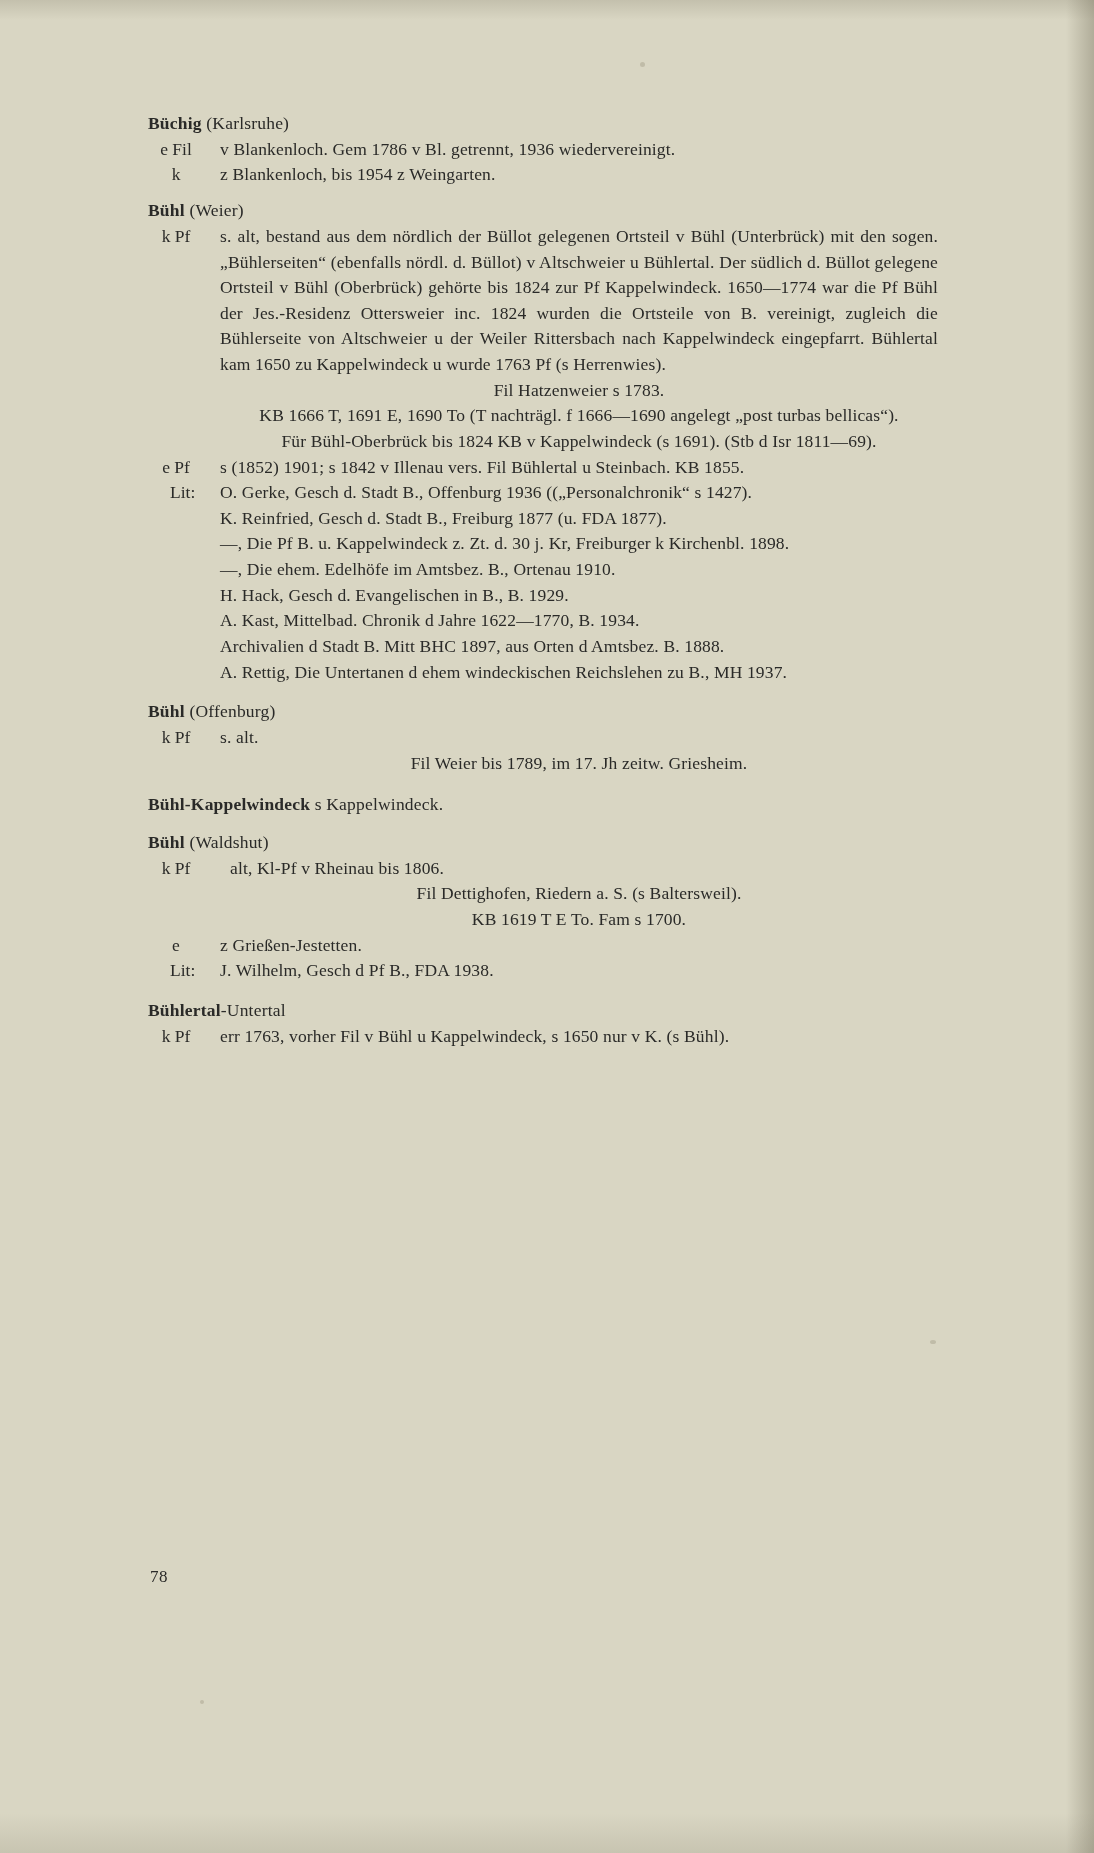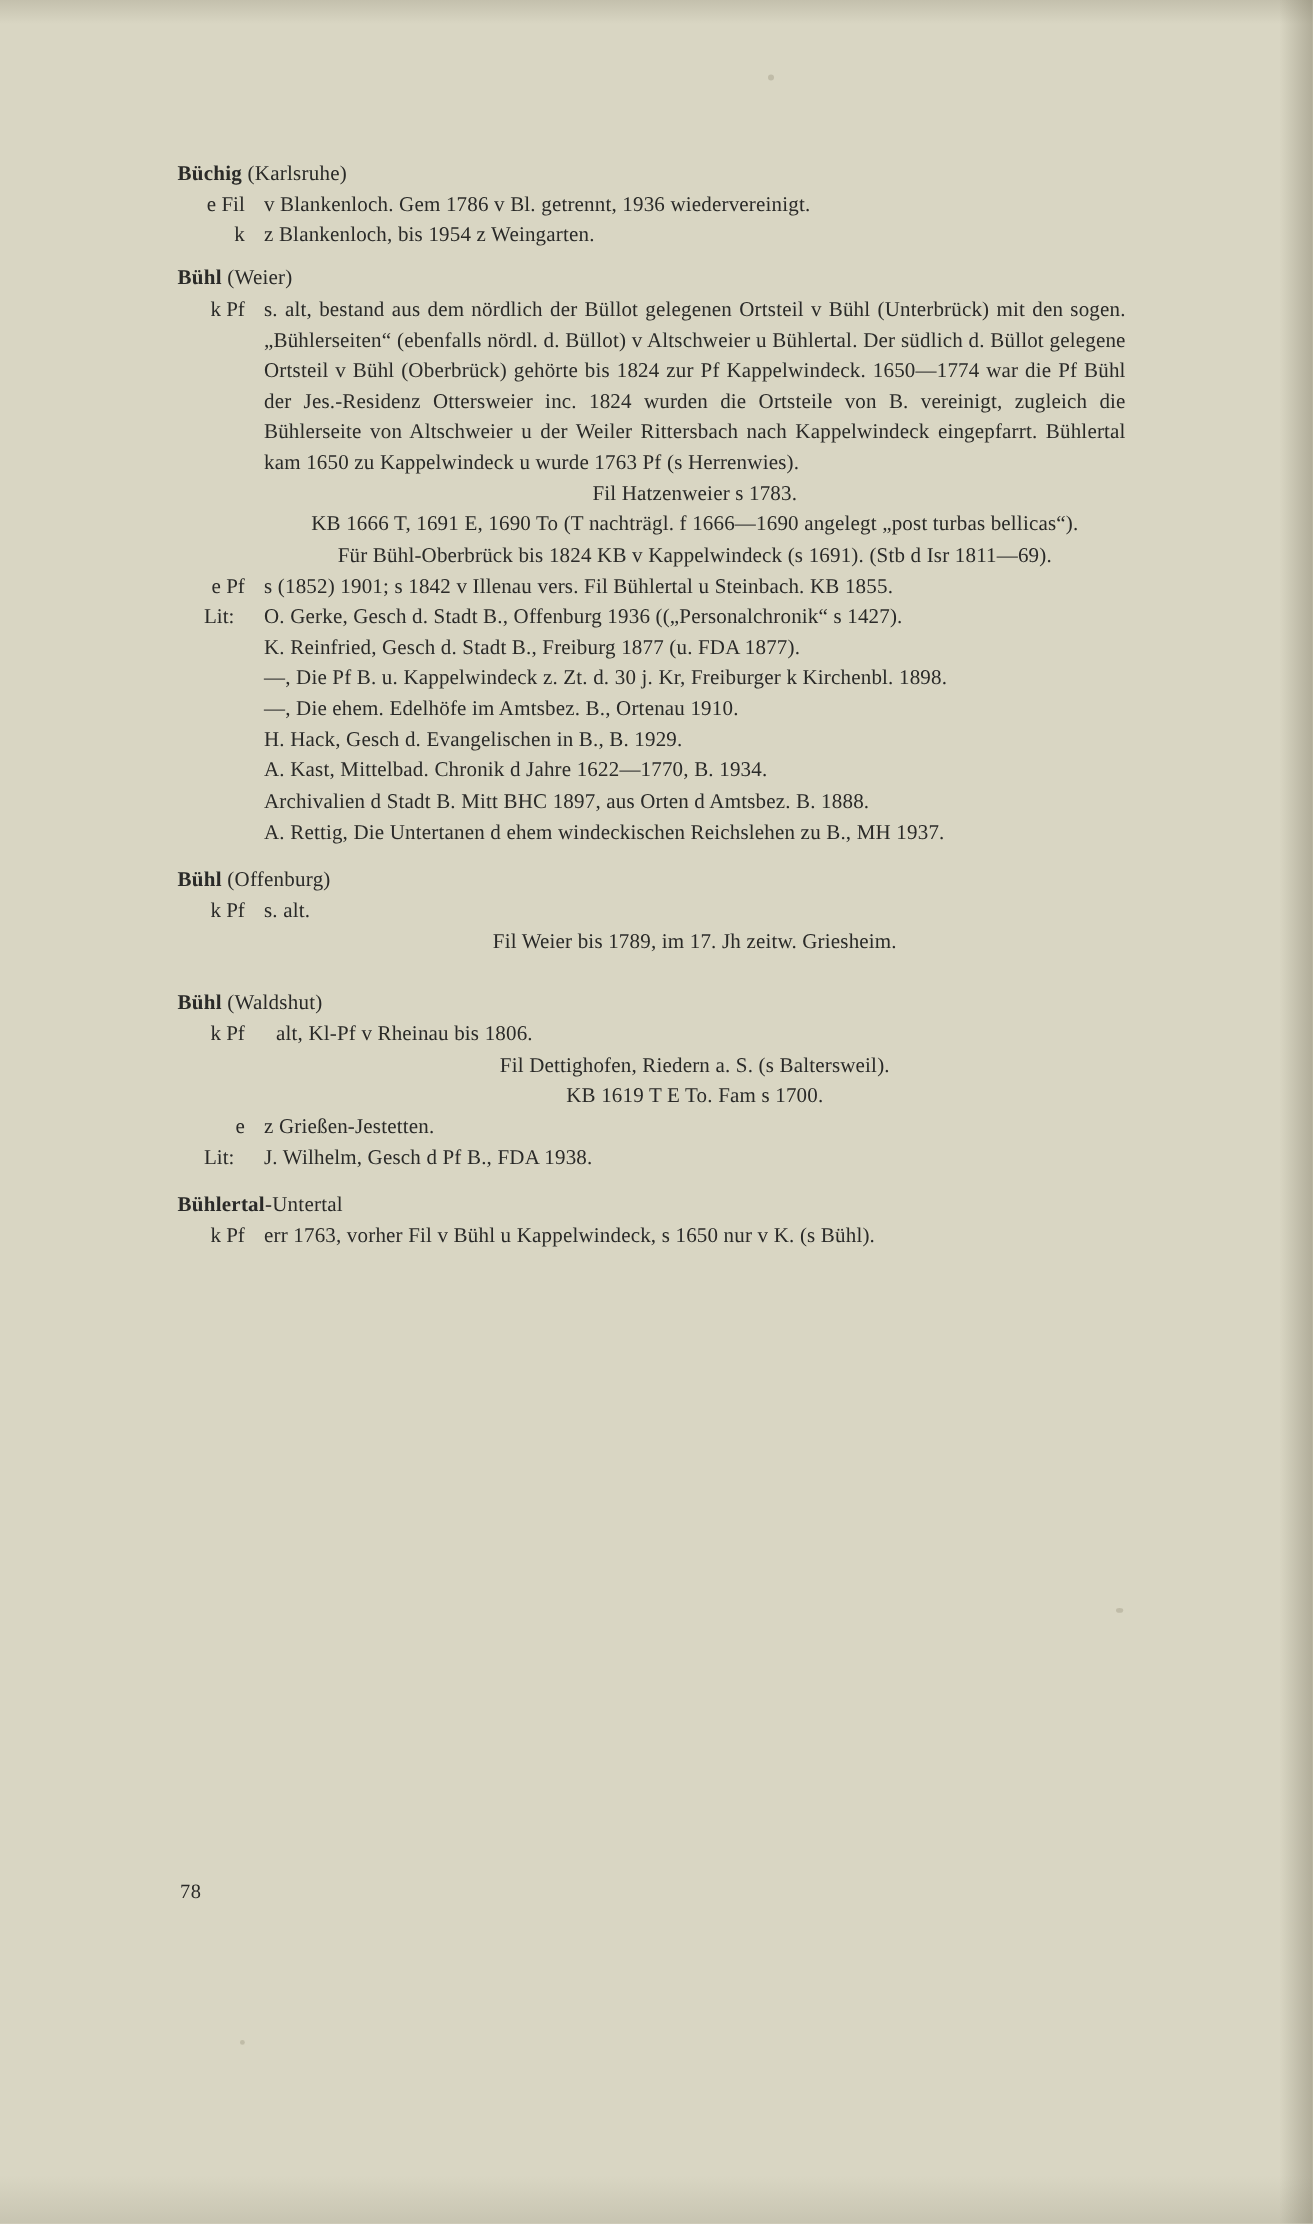--- a/index.html
+++ b/index.html
@@ -33,21 +33,21 @@
   .page-shade-bottom {
     position: absolute;
     bottom: 0; left: 0;
     width: 100%; height: 40px;
     background: linear-gradient(to top, rgba(120,115,95,0.18), rgba(120,115,95,0));
     pointer-events: none;
   }
   .content {
     position: absolute;
     left: 148px;
-    top: 132px;
+    top: 111px;
     width: 790px;
   }
   .entry {
     margin-bottom: 2px;
   }
   .entry-head {
     font-size: 17.5px;
     line-height: 1.42;
     margin-bottom: 1px;
     letter-spacing: 0.2px;
@@ -60,21 +60,21 @@
   }
   .row {
     display: flex;
     align-items: flex-start;
     font-size: 17.5px;
     line-height: 1.465;
   }
   .row .tag {
     flex: 0 0 auto;
     width: 72px;
-    text-align: right;
+    text-align: center;
     padding-right: 16px;
     box-sizing: border-box;
     white-space: nowrap;
   }
   .row .tag.lit {
     text-align: left;
     padding-left: 22px;
     padding-right: 0;
   }
   .row .body {
@@ -183,20 +183,23 @@
     </div>
     <div class="row">
       <div class="tag">k Pf</div>
       <div class="body nojust">s. alt.</div>
     </div>
     <div class="cont">Fil Weier bis 1789, im 17. Jh zeitw. Griesheim.</div>
   </div>
 
   <div class="gap-md"></div>
 
+  <div class="standalone" style="margin-top:2px;">
+    <span class="kw">Bühl-Kappelwindeck</span><span> s Kappelwindeck.</span>
+  </div>
 
   <div class="gap-md"></div>
 
   <div class="entry">
     <div class="entry-head">
       <span class="kw">Bühl</span><span class="kw-rest"> (Waldshut)</span>
     </div>
     <div class="row">
       <div class="tag">k Pf</div>
       <div class="body nojust" style="padding-left:10px;">alt, Kl-Pf v Rheinau bis 1806.</div>

